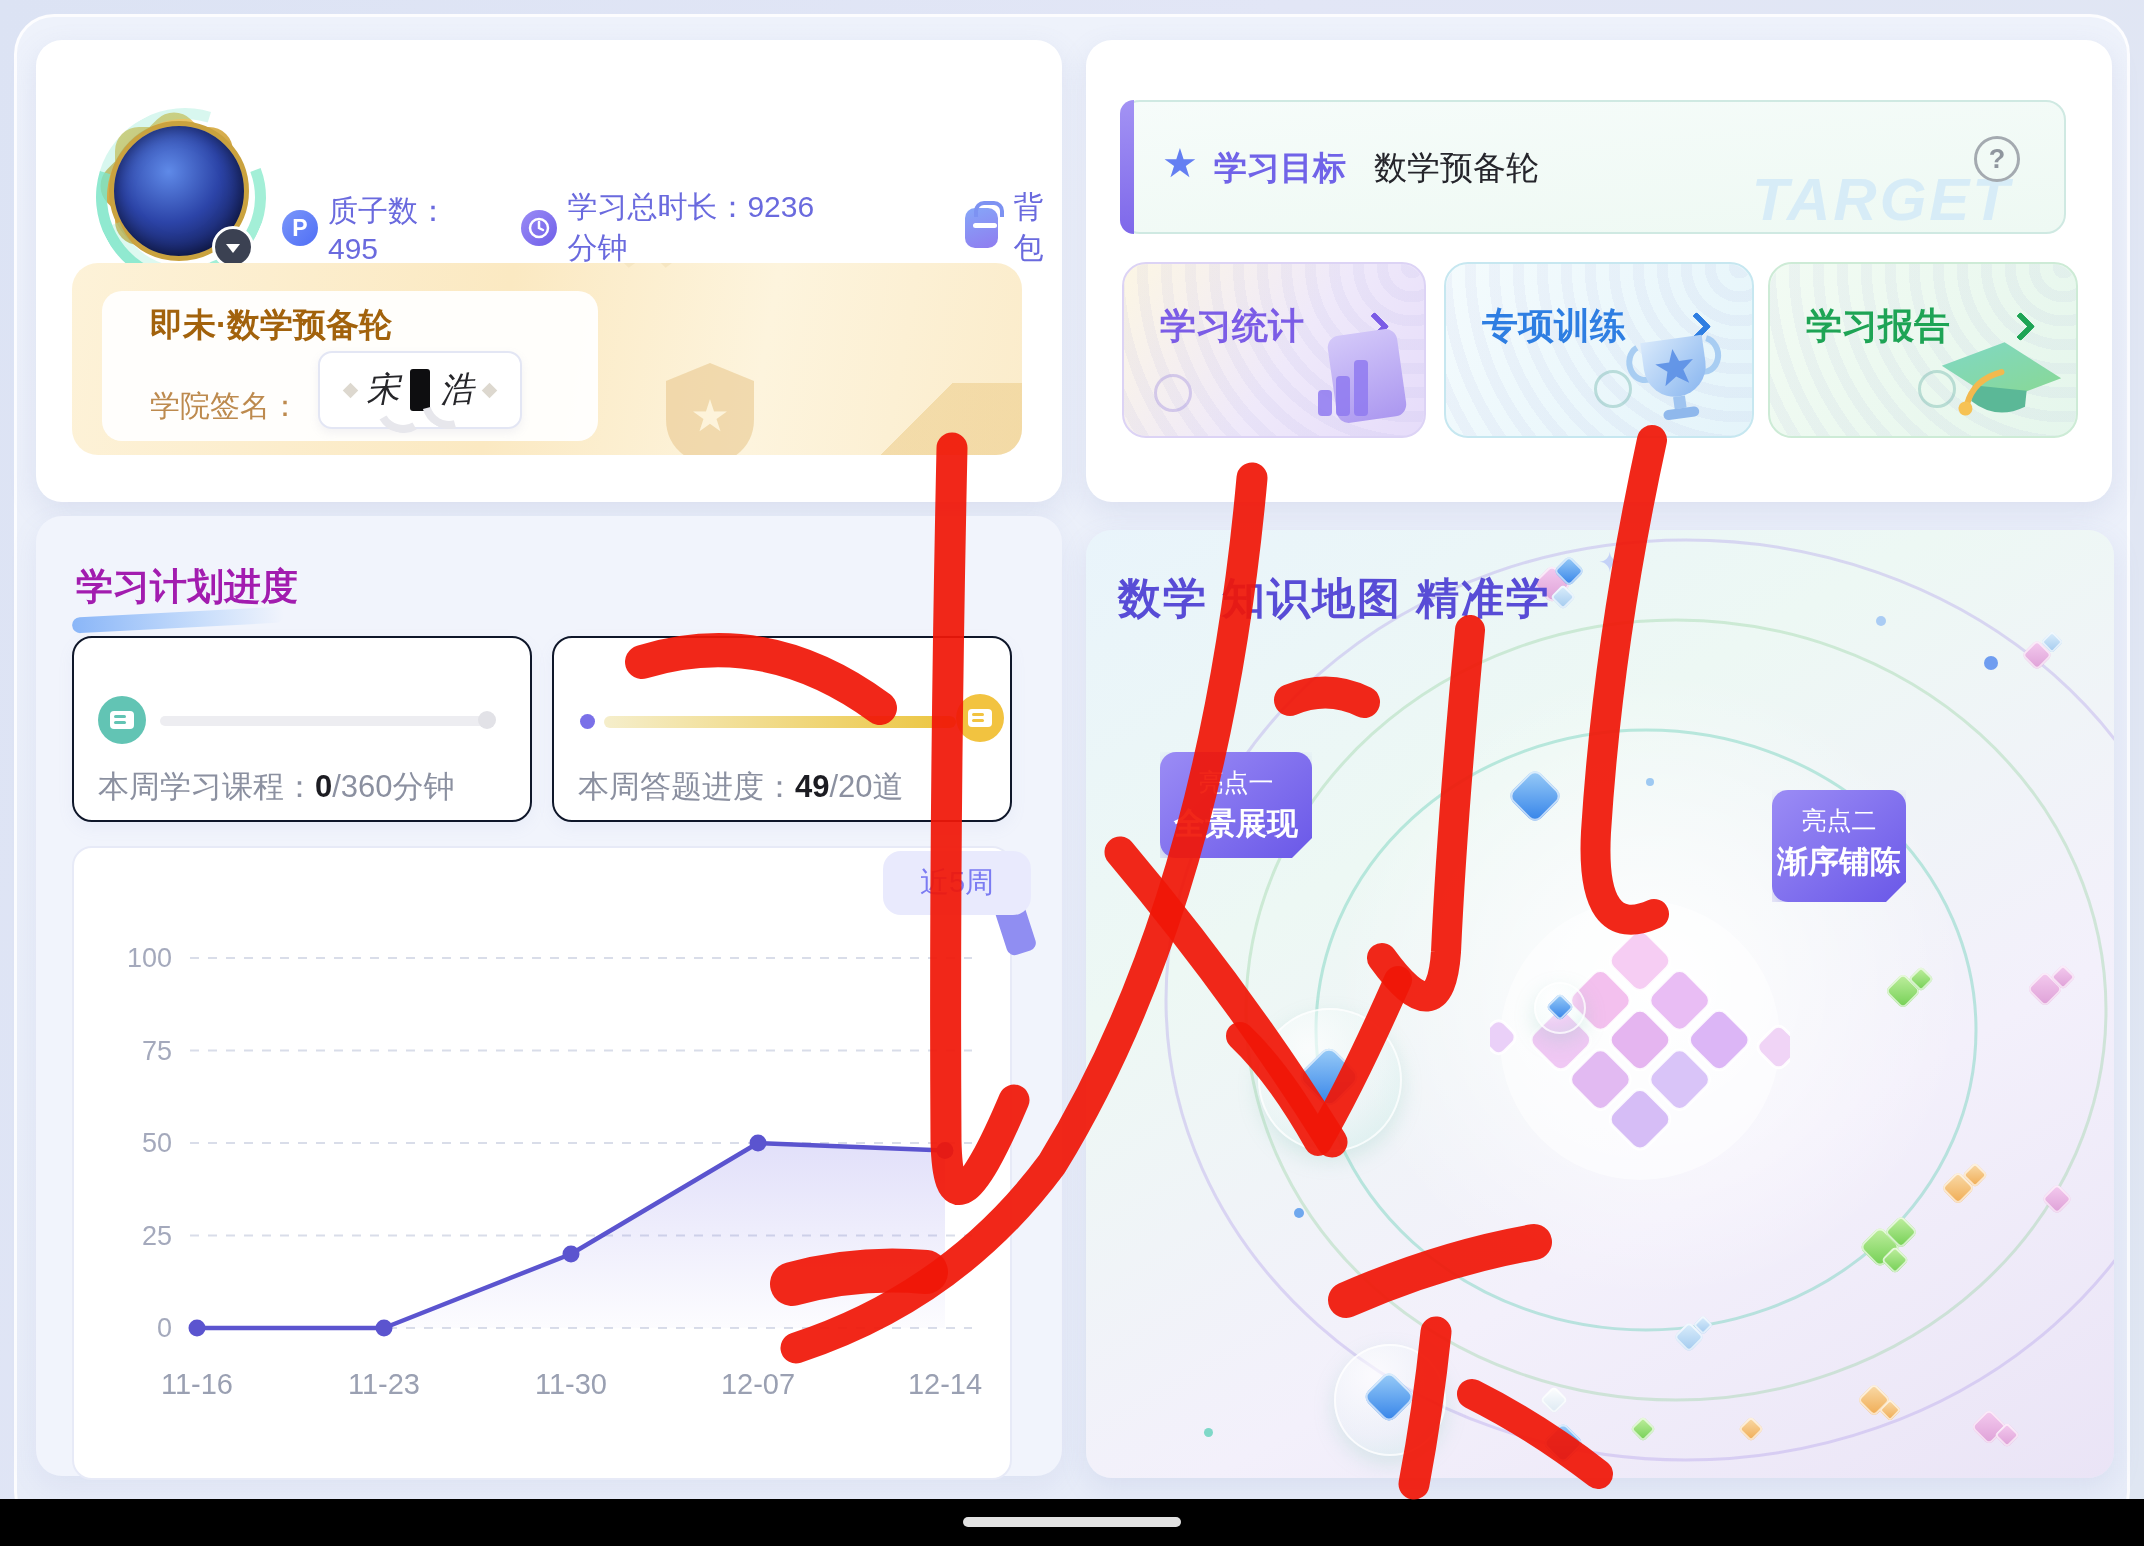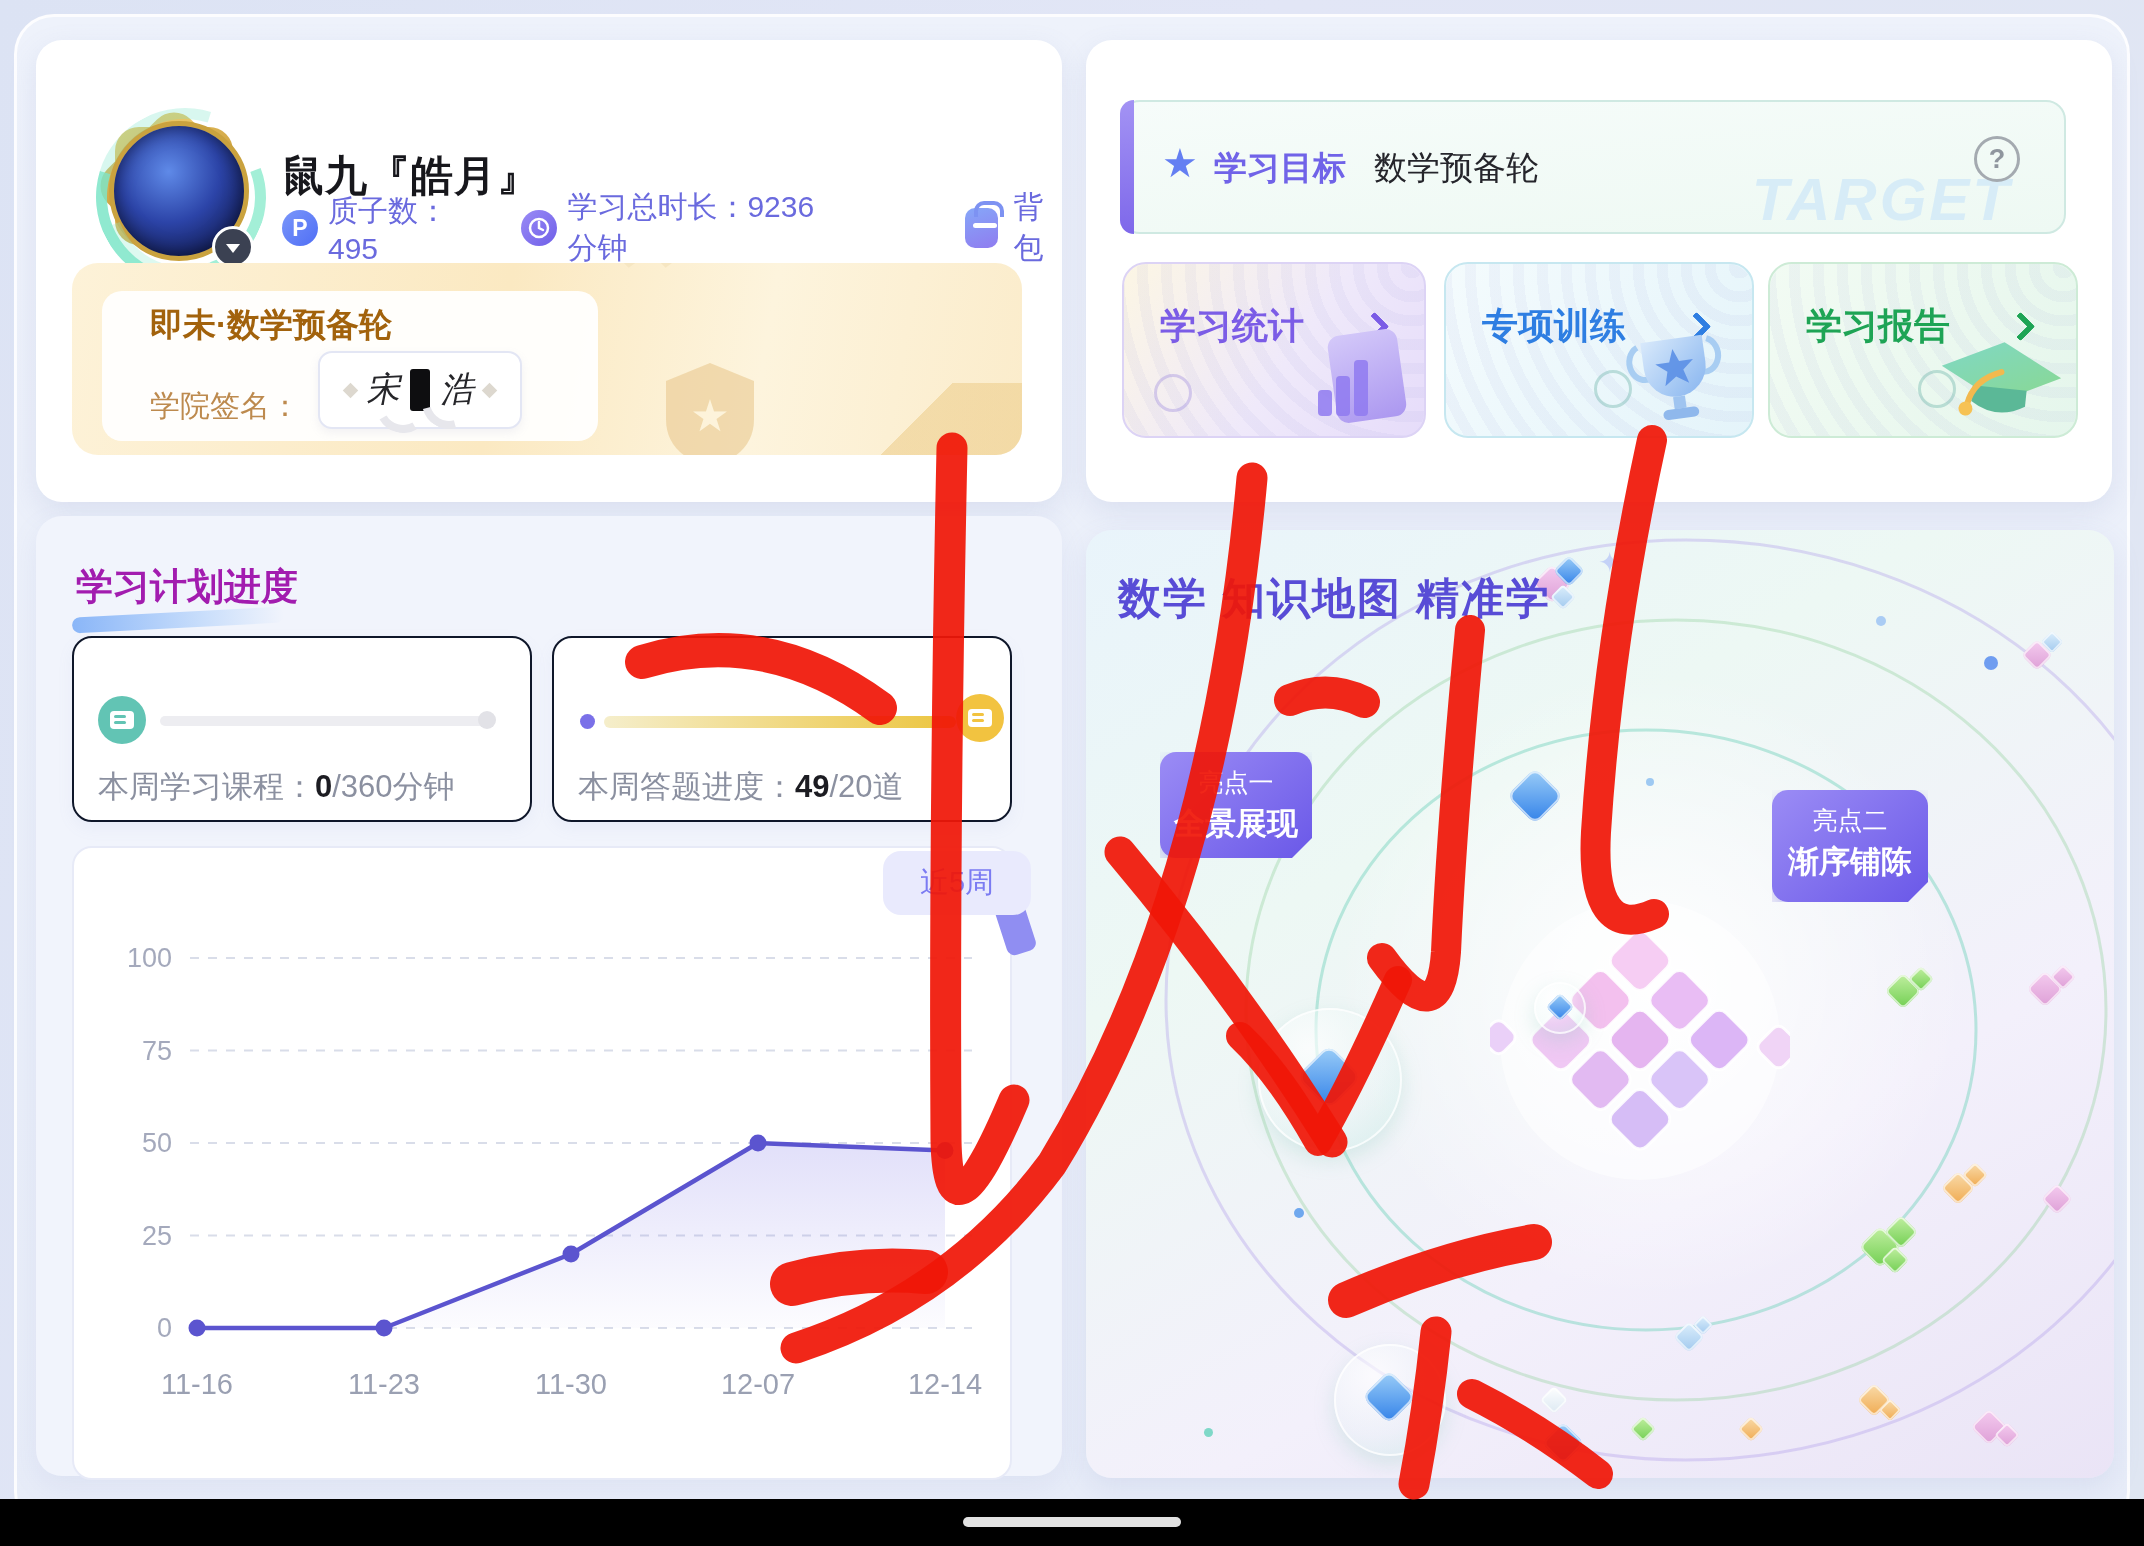--- a/index.html
+++ b/index.html
@@ -123,21 +123,21 @@
   .map-card::before{content:'';position:absolute;inset:0;
     background:radial-gradient(circle at 55% 48%,rgba(255,255,255,.95) 0%,rgba(255,255,255,0) 42%);}
   .map-title{position:absolute;left:32px;top:40px;font-size:43px;font-weight:bold;color:#584cd6;letter-spacing:2px;z-index:3;}
   .sparkle{position:absolute;color:#c4d2f7;z-index:3;}
   .hl-badge{position:absolute;border-radius:16px;background:linear-gradient(140deg,#9b8cf5,#6a58e8);color:#fff;
     text-align:center;z-index:3;box-shadow:0 8px 18px rgba(100,90,220,.35);
     clip-path:polygon(0 0,100% 0,100% calc(100% - 20px),calc(100% - 20px) 100%,0 100%);}
   .hl-badge .l1{font-size:25px;margin-top:14px;}
   .hl-badge .l2{font-size:31px;font-weight:bold;margin-top:4px;}
   .badge-1{left:74px;top:222px;width:152px;height:106px;}
-  .badge-2{left:686px;top:260px;width:156px;height:112px;}
+  .badge-2{left:686px;top:260px;width:134px;height:112px;}
   .orbits{position:absolute;inset:0;z-index:1;}
   .bubble{position:absolute;border-radius:50%;z-index:2;
     background:radial-gradient(circle at 35% 28%,rgba(255,255,255,.7),rgba(214,246,239,.15) 55%,rgba(168,226,214,.38));
     box-shadow:inset 0 0 0 2px rgba(255,255,255,.75),0 8px 20px rgba(130,200,185,.25);}
   .cube{position:absolute;transform:rotate(45deg);border-radius:22%;box-shadow:inset 0 0 0 2px rgba(255,255,255,.65);}
   .c-blue{background:linear-gradient(135deg,#9fd0f8,#2f7fe8);}
   .c-green{background:linear-gradient(135deg,#c4f0a4,#6fce4f);}
   .c-orange{background:linear-gradient(135deg,#f9ddae,#f0a94e);}
   .c-pink{background:linear-gradient(135deg,#f5cdf0,#dd9ed6);}
   .c-lblue{background:linear-gradient(135deg,#dff0fc,#9fc8ee);}
@@ -169,21 +169,20 @@
         <rect x="25" y="25" width="118" height="118" rx="24" fill="url(#goldg)"></rect>
         <rect x="25" y="25" width="118" height="118" rx="24" fill="url(#goldg)" transform="rotate(45 84 84)"></rect>
       </svg>
       <div class="avatar-photo"></div>
       <div class="swirl sw1"></div>
       <div class="swirl sw2"></div>
       <div class="avatar-badge">
           <div class="tri"></div>
         </div>
     </div>
-    <div class="profile-name">鼠九『皓月』</div>
     <div class="stats-row">
       <span class="stat-ic p-ic">P</span>
       <span>质子数：495</span>
       <span class="stat-ic clk-ic">
         <svg width="22" height="22">
             <circle cx="11" cy="11" r="9" fill="none" stroke="#fff" stroke-width="2.5"></circle>
         <path d="M11,5 V11 L15,13" fill="none" stroke="#fff" stroke-width="2.5" stroke-linecap="round"></path>
           </svg>
       </span>
       <span>学习总时长：9236分钟</span>

